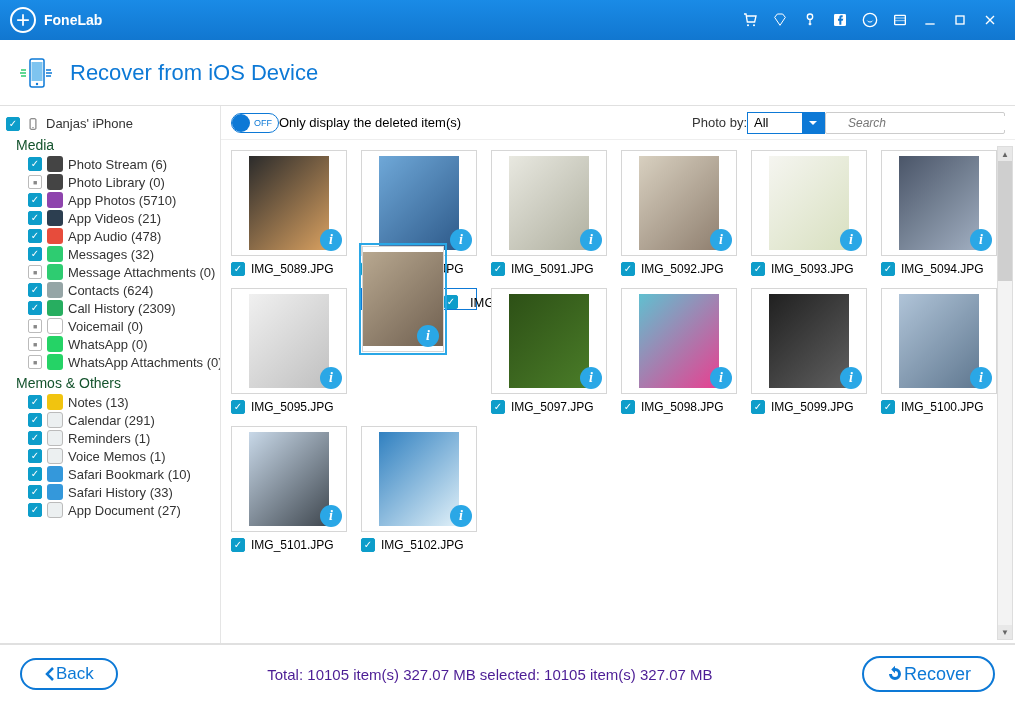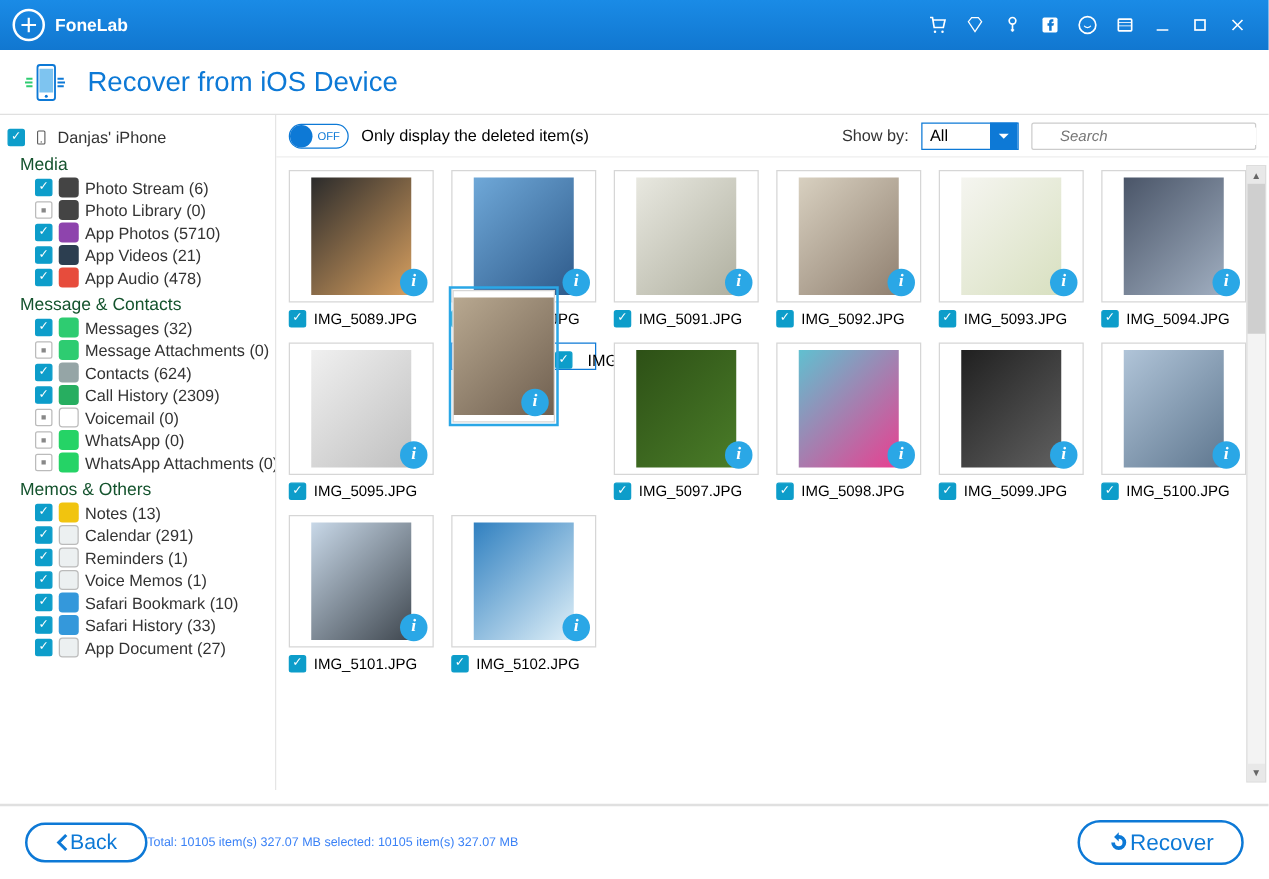--- a/index.html
+++ b/index.html
@@ -8,42 +8,42 @@
 
 .titlebar { height:40px; background:linear-gradient(#1a8be6,#1177d0); display:flex; align-items:center; padding:0 10px; color:#fff; }
 .logo { width:26px; height:26px; border:2px solid #fff; border-radius:50%; display:flex; align-items:center; justify-content:center; margin-right:8px; }
 .logo svg { width:14px; height:14px; fill:#fff; }
 .brand { font-size:14px; font-weight:600; }
 .tb-spacer { flex:1; }
 .tb-icon { width:22px; height:22px; margin:0 4px; display:flex; align-items:center; justify-content:center; cursor:pointer; }
 .tb-icon svg { width:16px; height:16px; fill:#fff; }
 
 
-.header { height:52px; display:flex; align-items:center; padding:0 16px; border-bottom:1px solid #e0e0e0; }
+.header { height:66px; display:flex; align-items:center; padding:0 16px; border-bottom:1px solid #e0e0e0; }
 .header-icon { width:40px; height:40px; margin-right:14px; display:flex; align-items:center; justify-content:center; }
 .header-title { font-size:22px; color:#0d79d6; font-weight:400; }
 
 
 .body { display:flex; height:540px; }
 .sidebar { width:220px; padding:8px 6px; font-size:13px; color:#333; overflow:hidden; }
 .device-row { display:flex; align-items:center; gap:6px; padding:2px 0; }
 .cat-head { font-size:14px; color:#14532d; margin:4px 0 2px 10px; }
 .item-row { display:flex; align-items:center; gap:5px; padding:1px 0 1px 22px; cursor:pointer; }
 .item-row .lbl { white-space:nowrap; }
 .item-row.active .lbl { color:#0d79d6; }
 .cb { width:14px; height:14px; border:1px solid #bbb; border-radius:2px; display:inline-flex; align-items:center; justify-content:center; flex-shrink:0; }
 .cb.on { background:#0d9dca; border-color:#0d9dca; }
 .cb.on::after { content:"✓"; color:#fff; font-size:10px; line-height:1; }
 .cb.off { background:#fff; }
 .cb.off::after { content:"■"; color:#888; font-size:7px; }
 .mini-ic { width:16px; height:16px; border-radius:3px; display:inline-flex; align-items:center; justify-content:center; font-size:10px; color:#fff; flex-shrink:0; }
 
 
 .main { flex:1; border-left:1px solid #e5e5e5; display:flex; flex-direction:column; position:relative; }
-.toolbar { height:34px; display:flex; align-items:center; padding:0 10px; gap:10px; border-bottom:1px solid #eee; font-size:13px; }
+.toolbar { height:34px; display:flex; align-items:center; padding:0 10px; gap:0; border-bottom:1px solid #eee; font-size:13px; }
 .toggle { width:48px; height:20px; border:1px solid #0d79d6; border-radius:10px; display:flex; align-items:center; background:#fff; cursor:pointer; position:relative; }
 .toggle .knob { width:18px; height:18px; border-radius:50%; background:#0d79d6; }
 .toggle .txt { font-size:9px; color:#0d79d6; margin-left:4px; }
 .tb-spacer2 { flex:1; }
 .showby { font-size:13px; color:#333; }
 .sel { width:78px; height:22px; border:1px solid #0d79d6; display:flex; align-items:center; position:relative; cursor:pointer; }
 .sel span { padding:0 6px; font-size:13px; }
 .sel .arr { width:22px; height:22px; background:#0d79d6; position:absolute; right:0; display:flex; align-items:center; justify-content:center; }
 .sel .arr::after { content:""; border:4px solid transparent; border-top-color:#fff; margin-top:4px; }
 .search { width:180px; height:22px; border:1px solid #ccc; border-radius:2px; display:flex; align-items:center; padding:0 16px; }
@@ -62,21 +62,21 @@
 .sb { position:absolute; right:2px; top:6px; bottom:6px; width:16px; }
 .sb .trk { width:16px; height:100%; background:#f3f3f3; border:1px solid #ddd; position:relative; }
 .sb .th { width:14px; height:120px; background:#cfcfcf; position:absolute; top:14px; left:0; }
 .sb .arw { width:14px; height:14px; background:#e8e8e8; position:absolute; left:0; display:flex; align-items:center; justify-content:center; font-size:8px; color:#666; }
 .sb .arw.up { top:0; } .sb .arw.dn { bottom:0; }
 
 
 .footer { position:absolute; left:0; right:0; bottom:0; height:60px; display:flex; align-items:center; padding:0 20px; background:#fff; border-top:2px solid #e0e0e0; }
 .btn-round { border:2px solid #0d79d6; border-radius:22px; height:36px; padding:0 22px; display:flex; align-items:center; gap:0; color:#0d79d6; font-size:18px; cursor:pointer; background:#fff; }
 .btn-round.small { height:32px; font-size:17px; }
-.status { flex:1; text-align:left; font-size:10px; color:#3b82f6; }
+.status { flex:1; text-align:center; font-size:15px; color:#4c1d95; }
 
 
 .phone-svg { width:40px; height:40px; }
 </style>
 </head>
 <body>
 
 <div class="titlebar">
   <div class="logo">
     <svg viewBox="0 0 24 24">
@@ -182,21 +182,20 @@
         <div class="item-row">
           <span class="cb on"></span>
           <span class="mini-ic" style="background: rgb(44, 62, 80);"></span>
           <span class="lbl">App Videos (21)</span>
         </div>
         <div class="item-row">
           <span class="cb on"></span>
           <span class="mini-ic" style="background: rgb(231, 76, 60);"></span>
           <span class="lbl">App Audio (478)</span>
         </div>
-        <div class="cat-head">Message &amp; Contacts</div>
         <div class="item-row">
           <span class="cb on"></span>
           <span class="mini-ic" style="background: rgb(46, 204, 113);"></span>
           <span class="lbl">Messages (32)</span>
         </div>
         <div class="item-row">
           <span class="cb off"></span>
           <span class="mini-ic" style="background: rgb(46, 204, 113);"></span>
           <span class="lbl">Message Attachments (0)</span>
         </div>
@@ -265,21 +264,21 @@
   </div>
 
   <div class="main">
     <div class="toolbar">
       <div class="toggle">
         <div class="knob"></div>
           <span class="txt">OFF</span>
       </div>
       <span>Only display the deleted item(s)</span>
       <div class="tb-spacer2"></div>
-      <span class="showby">Show by:</span>
+      <span class="showby">Photo by:</span>
       <div class="sel">
         <span>All</span>
           <div class="arr"></div>
       </div>
       <div class="search">
         <svg viewBox="0 0 24 24">
             <circle cx="10" cy="10" r="6" fill="none" stroke="#0d79d6" stroke-width="2"></circle>
             <path d="M15 15l5 5" stroke="#0d79d6" stroke-width="2"></path>
           </svg>
         <input placeholder="Search" style="">

